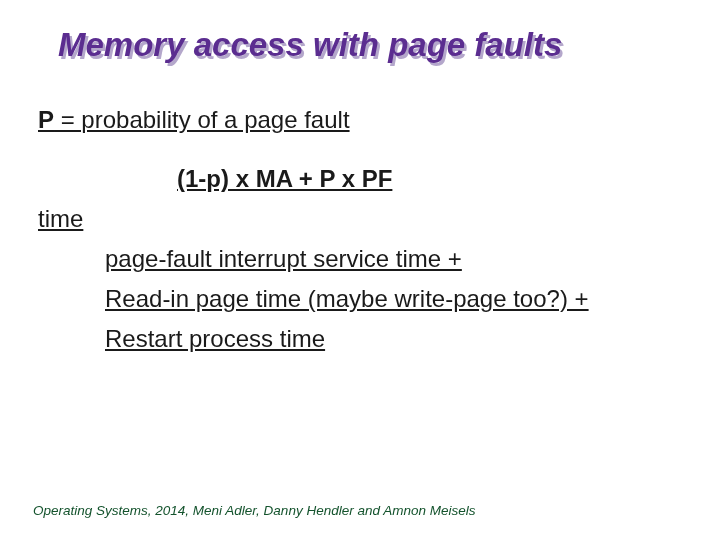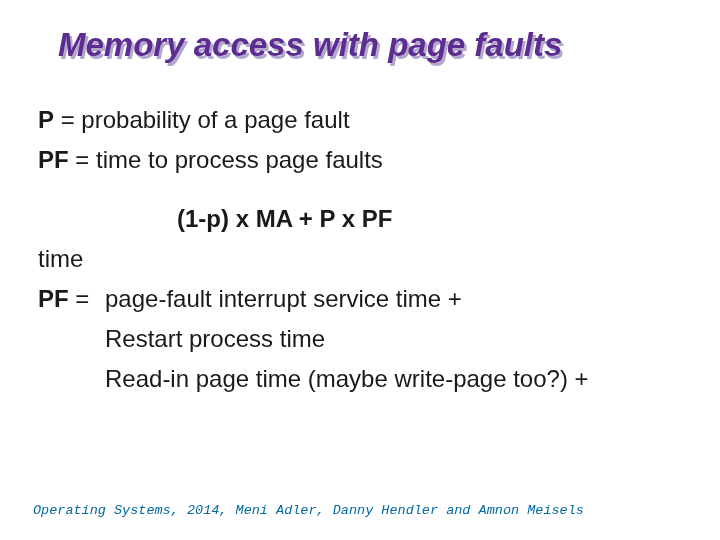--- a/index.html
+++ b/index.html
@@ -32,21 +32,21 @@
   }
   .slide-body {
     position: absolute;
     left: 38px;
     top: 100px;
     width: 650px;
     font-size: 24px;
     line-height: 40px;
     color: #1a1a1a;
   }
-  .line { white-space: nowrap; }
+  .line { white-space: nowrap; text-decoration: underline; }
   .b { font-weight: bold; }
   .formula-line {
     padding-left: 139px;
     font-weight: bold;
     margin-top: 19px;
   }
   .pf-line {
     position: relative;
     padding-left: 67px;
   }
@@ -55,24 +55,24 @@
     left: 0;
     top: 0;
   }
   .pf-cont {
     padding-left: 67px;
   }
   .footer-credits {
     position: absolute;
     left: 33px;
     top: 503px;
-    font-family: Liberation Mono, monospace;
+    font-family: Liberation Sans, sans-serif;
     font-style: italic;
     font-size: 13.5px;
-    color: #0369a1;
+    color: #14532d;
     white-space: nowrap;
   }
   .footer-pagenum {
     position: absolute;
     left: 636px;
     top: 503px;
     font-family: "Liberation Serif", serif;
     font-size: 13.5px;
     color: #8a8a8a;
     margin-top: 44px;
@@ -85,36 +85,33 @@
 
   <h1 class="slide-title">Memory access with page faults</h1>
 
   <div class="slide-body">
 
     <div class="line">
       <span class="b">P</span><span> = probability of a page fault</span>
     </div>
 
 
-    <div class="line">
-      <span class="b">PF</span><span> = time to process page faults</span>
-    </div>
 
 
     <div class="line formula-line">(1-p) x MA + P x PF</div>
 
     <div class="line">time</div>
 
     <div class="line pf-line">
-      <span class="pf-label"><span class="b">PF</span><span> = </span></span><span>page-fault interrupt service time +</span>
+      <span>page-fault interrupt service time +</span>
     </div>
 
+    <div class="line pf-cont">Read-in page time (maybe write-page too?) +</div>
+
     <div class="line pf-cont">Restart process time</div>
-
-    <div class="line pf-cont">Read-in page time (maybe write-page too?) +</div>
 
   </div>
 
   <div class="footer-credits">Operating Systems, 2014, Meni Adler, Danny Hendler and Amnon Meisels</div>
 
   <div class="footer-pagenum">53</div>
 
 </div>
 
 </body></html>

